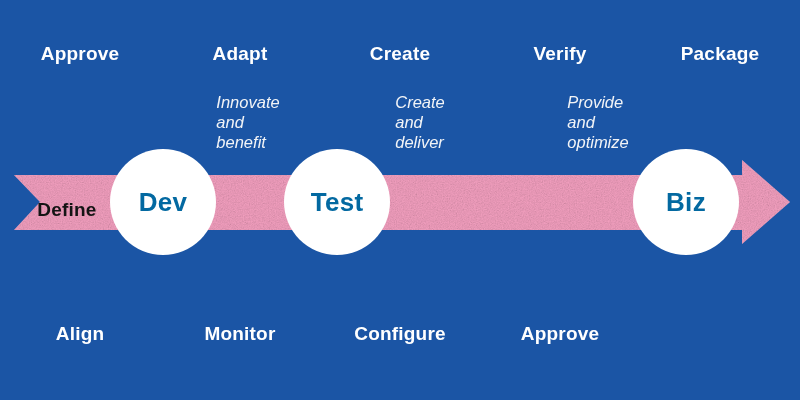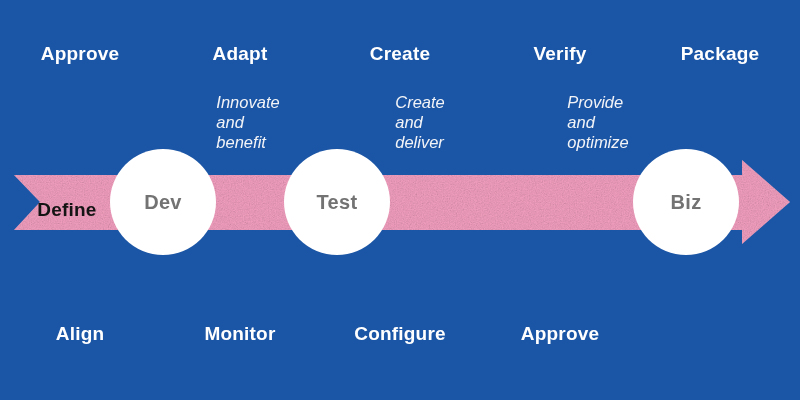--- a/index.html
+++ b/index.html
@@ -78,22 +78,22 @@
     width: 106px;
     height: 106px;
     border-radius: 50%;
     background: #ffffff;
     display: flex;
     align-items: center;
     justify-content: center;
     transform: translate(-50%, -50%);
   }
   .circle-label {
-    color: #737373;
-    font-size: 20px;
+    color: #0369a1;
+    font-size: 26px;
     font-weight: bold;
     letter-spacing: 0.3px;
   }
 
   
   .define-tag {
     position: absolute;
     top: 202px;
     left: 67px;
     transform: translate(-50%, -50%);

